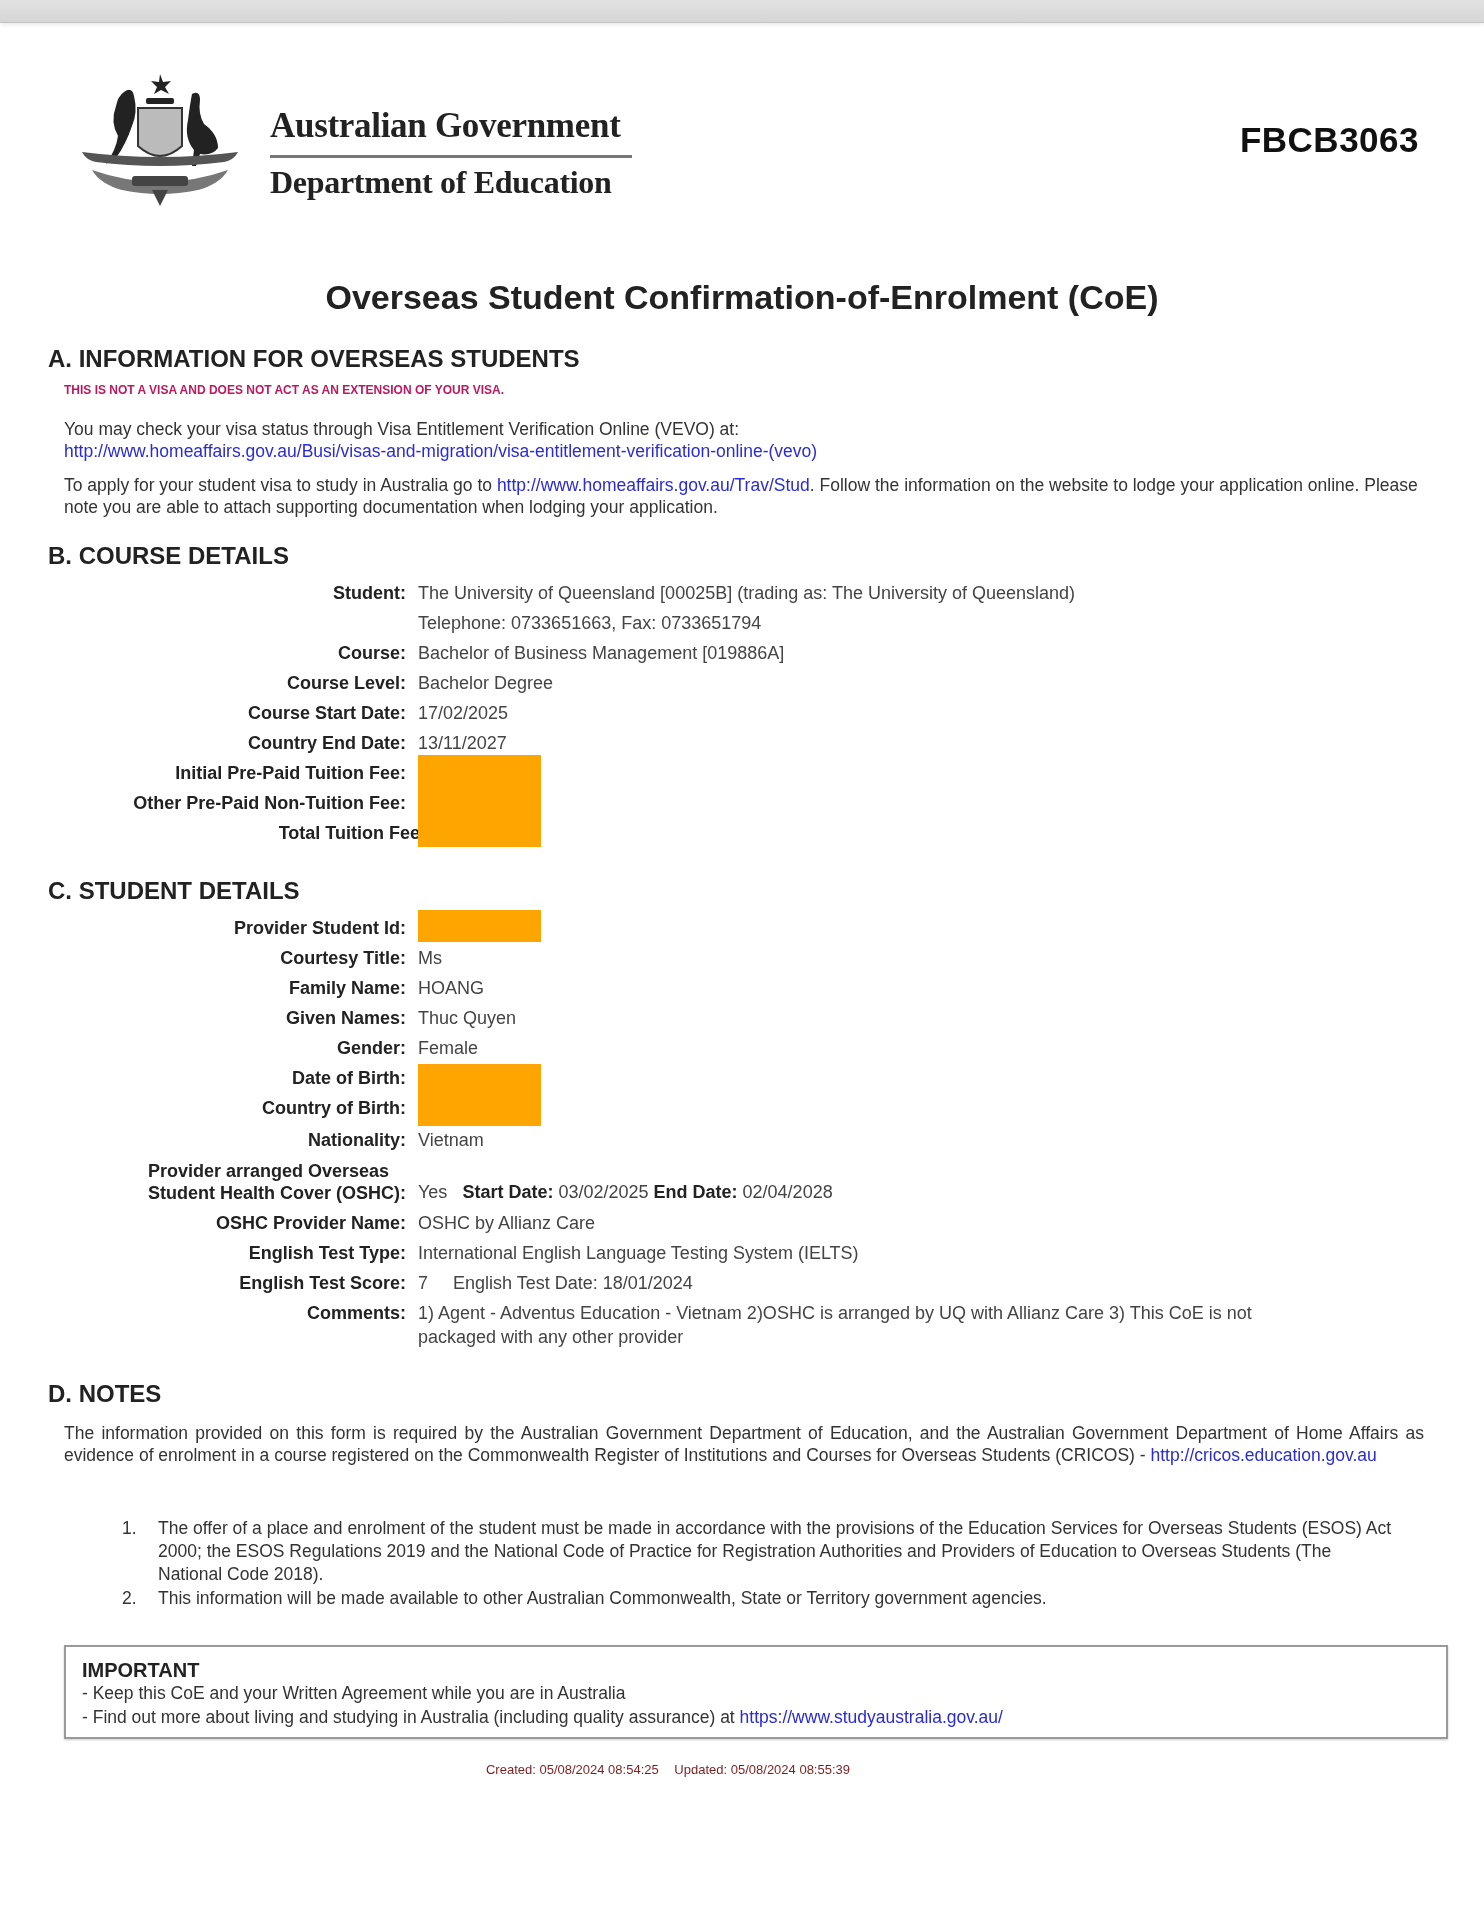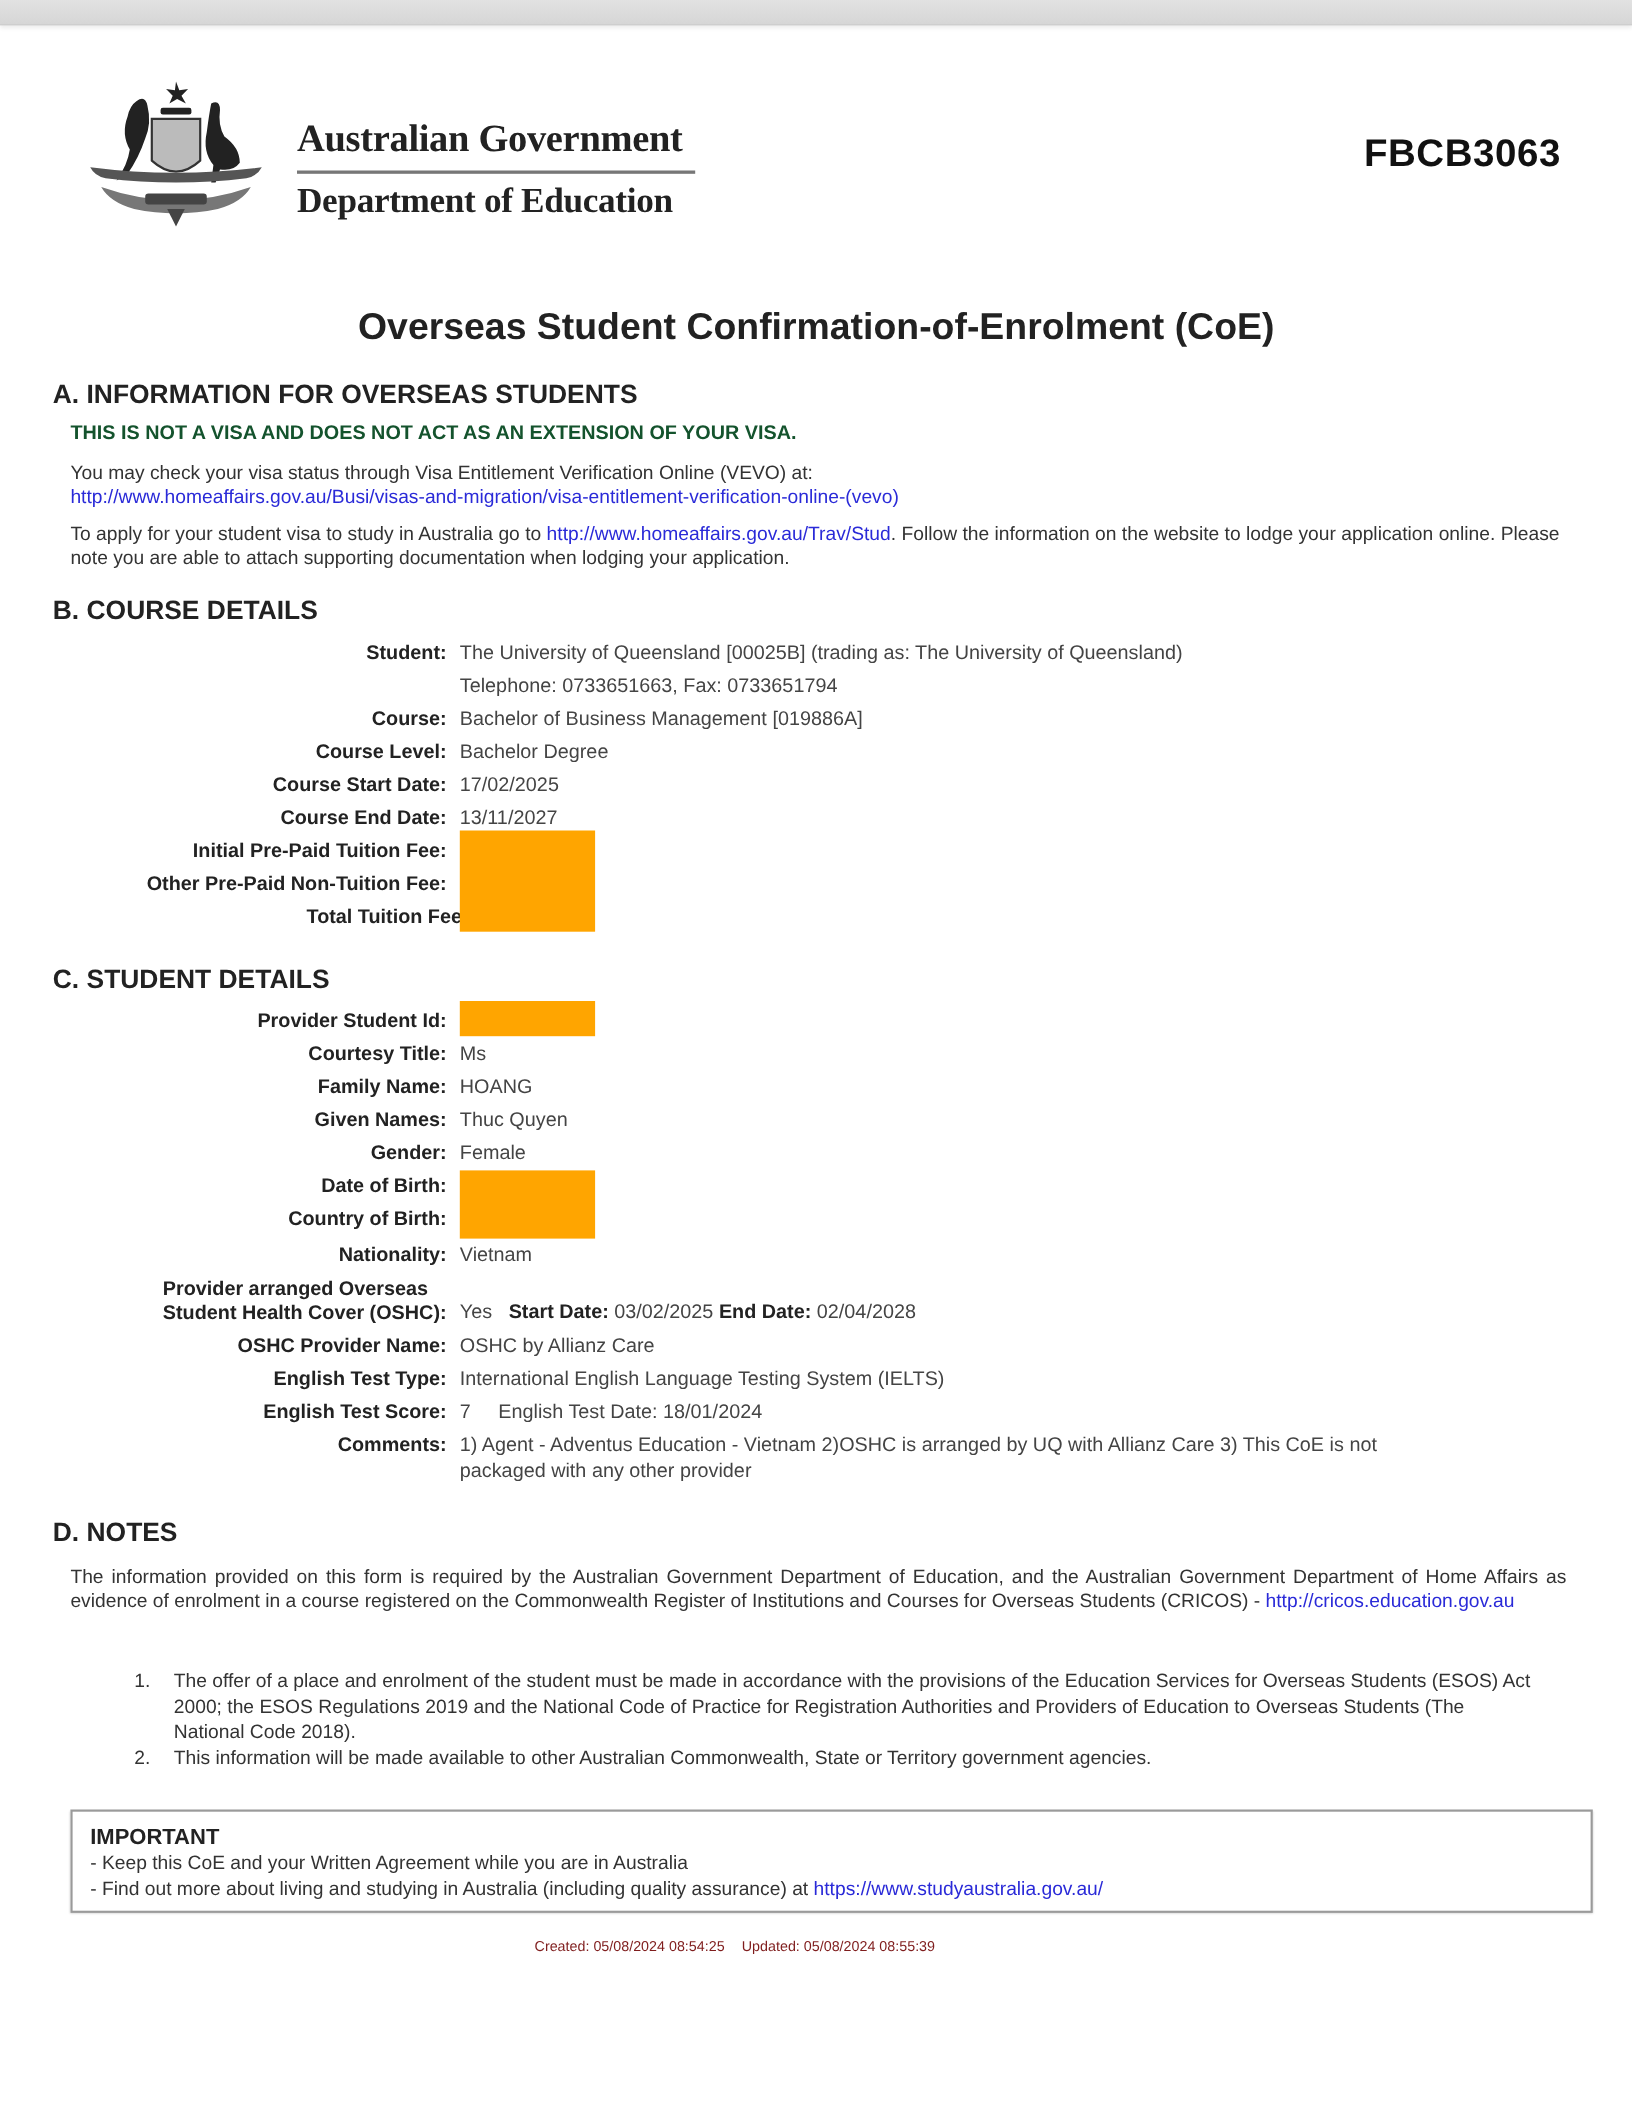--- a/index.html
+++ b/index.html
@@ -33,21 +33,21 @@
   }
   .doc-title {
     position: absolute; left: 0; width: 1484px; top: 278px; text-align: center;
     font-weight: bold; font-size: 34px; color: #222;
   }
   .section-heading {
     position: absolute; left: 48px; font-weight: bold; font-size: 24px; color: #222;
   }
   .warn {
     position: absolute; left: 64px; top: 383px;
-    font-weight: bold; font-size: 18px; color: #14532d;
+    font-weight: bold; font-size: 12px; color: #be185d;
   }
   .para {
     position: absolute; left: 64px; width: 1360px;
     font-size: 17.5px; line-height: 22px; color: #333;
   }
   a.link { color: #2a2ad8; text-decoration: none; }
   .kv-row { position: absolute; left: 0; width: 1484px; height: 28px; font-size: 18px; }
   .kv-label {
     position: absolute; right: 1078px; white-space: nowrap;
     font-weight: bold; color: #222; text-align: right;
@@ -134,21 +134,21 @@
 </div>
 <div class="kv-row" style="top:673px;">
   <span class="kv-label">Course Level:</span>
   <span class="kv-value">Bachelor Degree</span>
 </div>
 <div class="kv-row" style="top:703px;">
   <span class="kv-label">Course Start Date:</span>
   <span class="kv-value">17/02/2025</span>
 </div>
 <div class="kv-row" style="top:733px;">
-  <span class="kv-label">Course End Date:</span>
+  <span class="kv-label">Country End Date:</span>
   <span class="kv-value">13/11/2027</span>
 </div>
 <div class="kv-row" style="top:763px;">
   <span class="kv-label">Initial Pre-Paid Tuition Fee:</span>
 </div>
 <div class="kv-row" style="top:793px;">
   <span class="kv-label">Other Pre-Paid Non-Tuition Fee:</span>
 </div>
 <div class="kv-row" style="top:823px;padding-left:20px;">
   <span class="kv-label">Total Tuition Fee:</span>

